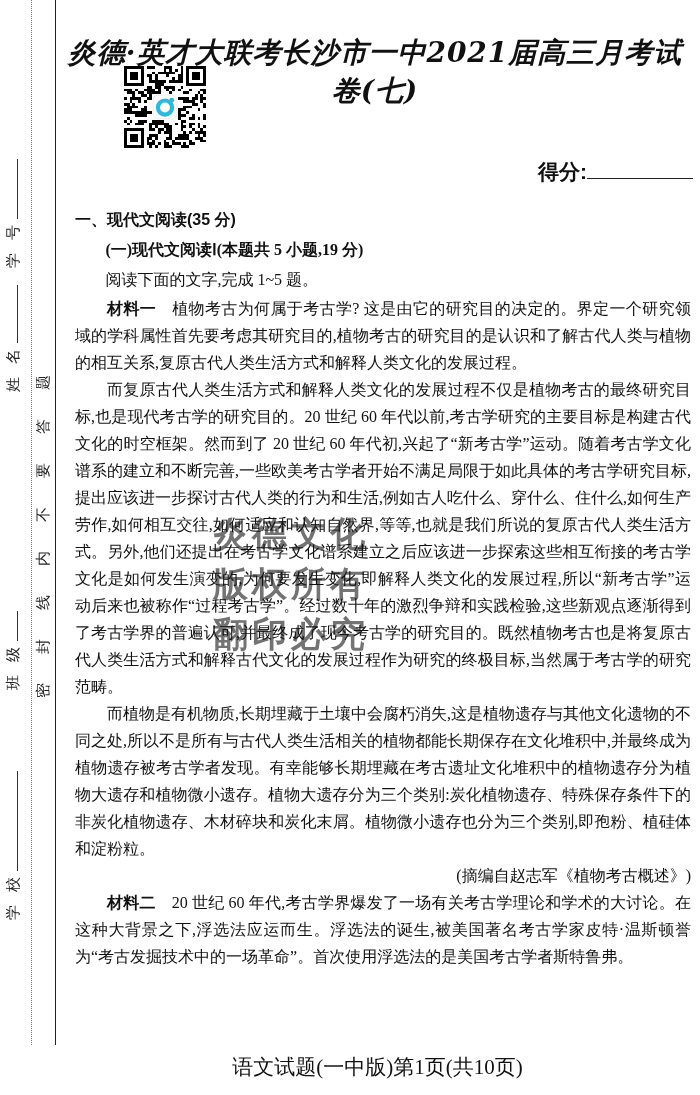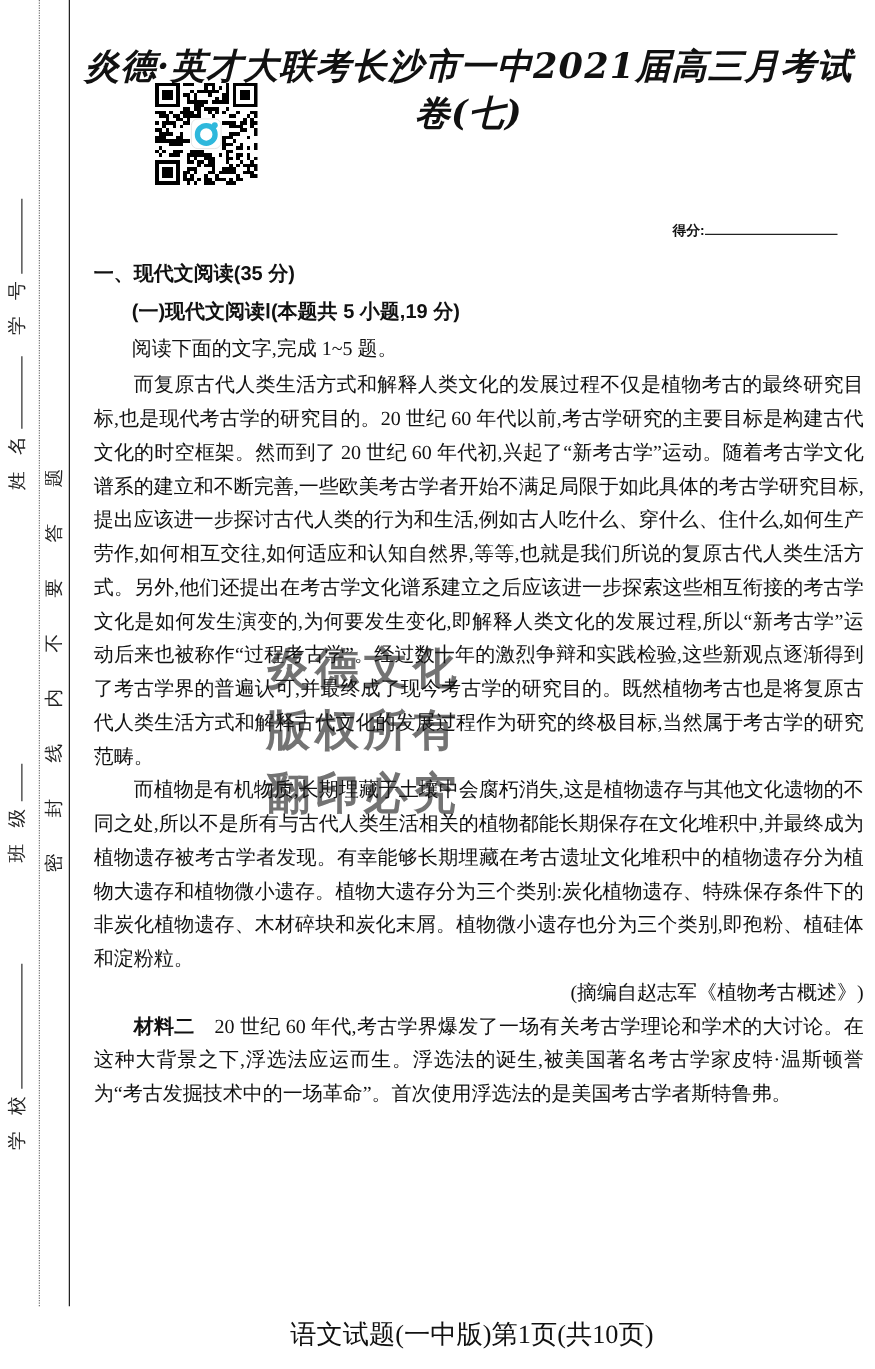--- a/index.html
+++ b/index.html
@@ -20,31 +20,31 @@
   .watermark{position:absolute;left:213px;top:510px;z-index:0;font-weight:bold;
         font-size:35px;line-height:50px;letter-spacing:4px;color:#737373;white-space:nowrap;}
   
   .header-title{position:absolute;left:60px;top:14px;width:630px;text-align:center;z-index:1;
         font-family:"DejaVu Serif",serif;font-style:italic;font-weight:bold;font-size:28px;
         letter-spacing:1px;margin-top:20px;}
   .qr{position:absolute;left:124px;top:66px;width:82px;height:82px;z-index:1;}
   .subject-title{position:absolute;left:332px;top:90px;z-index:1;
         font-family:"Liberation Sans","DejaVu Sans",sans-serif;
         font-weight:bold;font-size:32px;letter-spacing:46px;white-space:nowrap;}
-  .score{position:absolute;left:538px;top:170px;z-index:1;
-        font-family:"Liberation Sans",sans-serif;font-weight:bold;font-size:11px;}
+  .score{position:absolute;left:538px;top:158px;z-index:1;
+        font-family:"Liberation Sans",sans-serif;font-weight:bold;font-size:21px;}
   .score-blank{display:inline-block;width:106px;height:17px;border-bottom:1.5px solid #222;
         vertical-align:baseline;}
   
   .body-text{position:absolute;left:75px;top:205px;width:616px;z-index:1;
         font-size:16px;line-height:27px;text-align:justify;}
   .body-text p{margin:0;}
   .intro{text-indent:2em;line-height:30px;}
   .h1{font-family:Liberation Sans, sans-serif;font-weight:bold;line-height:30px;}
-  .h2{font-family:Liberation Sans, sans-serif;font-weight:bold;text-indent:1.9em;line-height:30px;}
+  .h2{font-family:Liberation Serif, serif;font-weight:bold;text-indent:1.9em;line-height:30px;}
   .prompt{text-indent:1.9em;line-height:30px;}
   .para{text-indent:2em;}
   .para .lead{font-family:"Liberation Sans",sans-serif;font-weight:bold;margin-right:1em;}
   .attribution{text-align:right;}
   .footer{position:absolute;left:55px;top:1053px;width:645px;text-align:center;
         font-size:21px;z-index:1;}
 </style>
 </head>
 <body>
 
@@ -378,20 +378,21 @@
 
   <div class="score">
     <span>得分:</span><span class="score-blank"></span>
   </div>
 
   <div class="body-text">
     <p class="h1">一、现代文阅读(35 分)</p>
     <p class="h2">(一)现代文阅读Ⅰ(本题共 5 小题,19 分)</p>
     <p class="prompt">阅读下面的文字,完成 1~5 题。</p>
 
+    <p class="para"><b class="lead">材料一</b><span>植物考古为何属于考古学? 这是由它的研究目的决定的。界定一个研究领域的学科属性首先要考虑其研究目的,植物考古的研究目的是认识和了解古代人类与植物的相互关系,复原古代人类生活方式和解释人类文化的发展过程。</span></p>
     <p class="para"><span>而复原古代人类生活方式和解释人类文化的发展过程不仅是植物考古的最终研究目标,也是现代考古学的研究目的。20 世纪 60 年代以前,考古学研究的主要目标是构建古代文化的时空框架。然而到了 20 世纪 60 年代初,兴起了“新考古学”运动。随着考古学文化谱系的建立和不断完善,一些欧美考古学者开始不满足局限于如此具体的考古学研究目标,提出应该进一步探讨古代人类的行为和生活,例如古人吃什么、穿什么、住什么,如何生产劳作,如何相互交往,如何适应和认知自然界,等等,也就是我们所说的复原古代人类生活方式。另外,他们还提出在考古学文化谱系建立之后应该进一步探索这些相互衔接的考古学文化是如何发生演变的,为何要发生变化,即解释人类文化的发展过程,所以“新考古学”运动后来也被称作“过程考古学”。经过数十年的激烈争辩和实践检验,这些新观点逐渐得到了考古学界的普遍认可,并最终成了现今考古学的研究目的。既然植物考古也是将复原古代人类生活方式和解释古代文化的发展过程作为研究的终极目标,当然属于考古学的研究范畴。</span></p>
     <p class="para"><span>而植物是有机物质,长期埋藏于土壤中会腐朽消失,这是植物遗存与其他文化遗物的不同之处,所以不是所有与古代人类生活相关的植物都能长期保存在文化堆积中,并最终成为植物遗存被考古学者发现。有幸能够长期埋藏在考古遗址文化堆积中的植物遗存分为植物大遗存和植物微小遗存。植物大遗存分为三个类别:炭化植物遗存、特殊保存条件下的非炭化植物遗存、木材碎块和炭化末屑。植物微小遗存也分为三个类别,即孢粉、植硅体和淀粉粒。</span></p>
 
     <p class="attribution">(摘编自赵志军《植物考古概述》)</p>
 
     <p class="para"><b class="lead">材料二</b><span>20 世纪 60 年代,考古学界爆发了一场有关考古学理论和学术的大讨论。在这种大背景之下,浮选法应运而生。浮选法的诞生,被美国著名考古学家皮特·温斯顿誉为“考古发掘技术中的一场革命”。首次使用浮选法的是美国考古学者斯特鲁弗。</span></p>
   </div>
 
   <div class="footer">语文试题(一中版)第1页(共10页)</div>
 </div>

